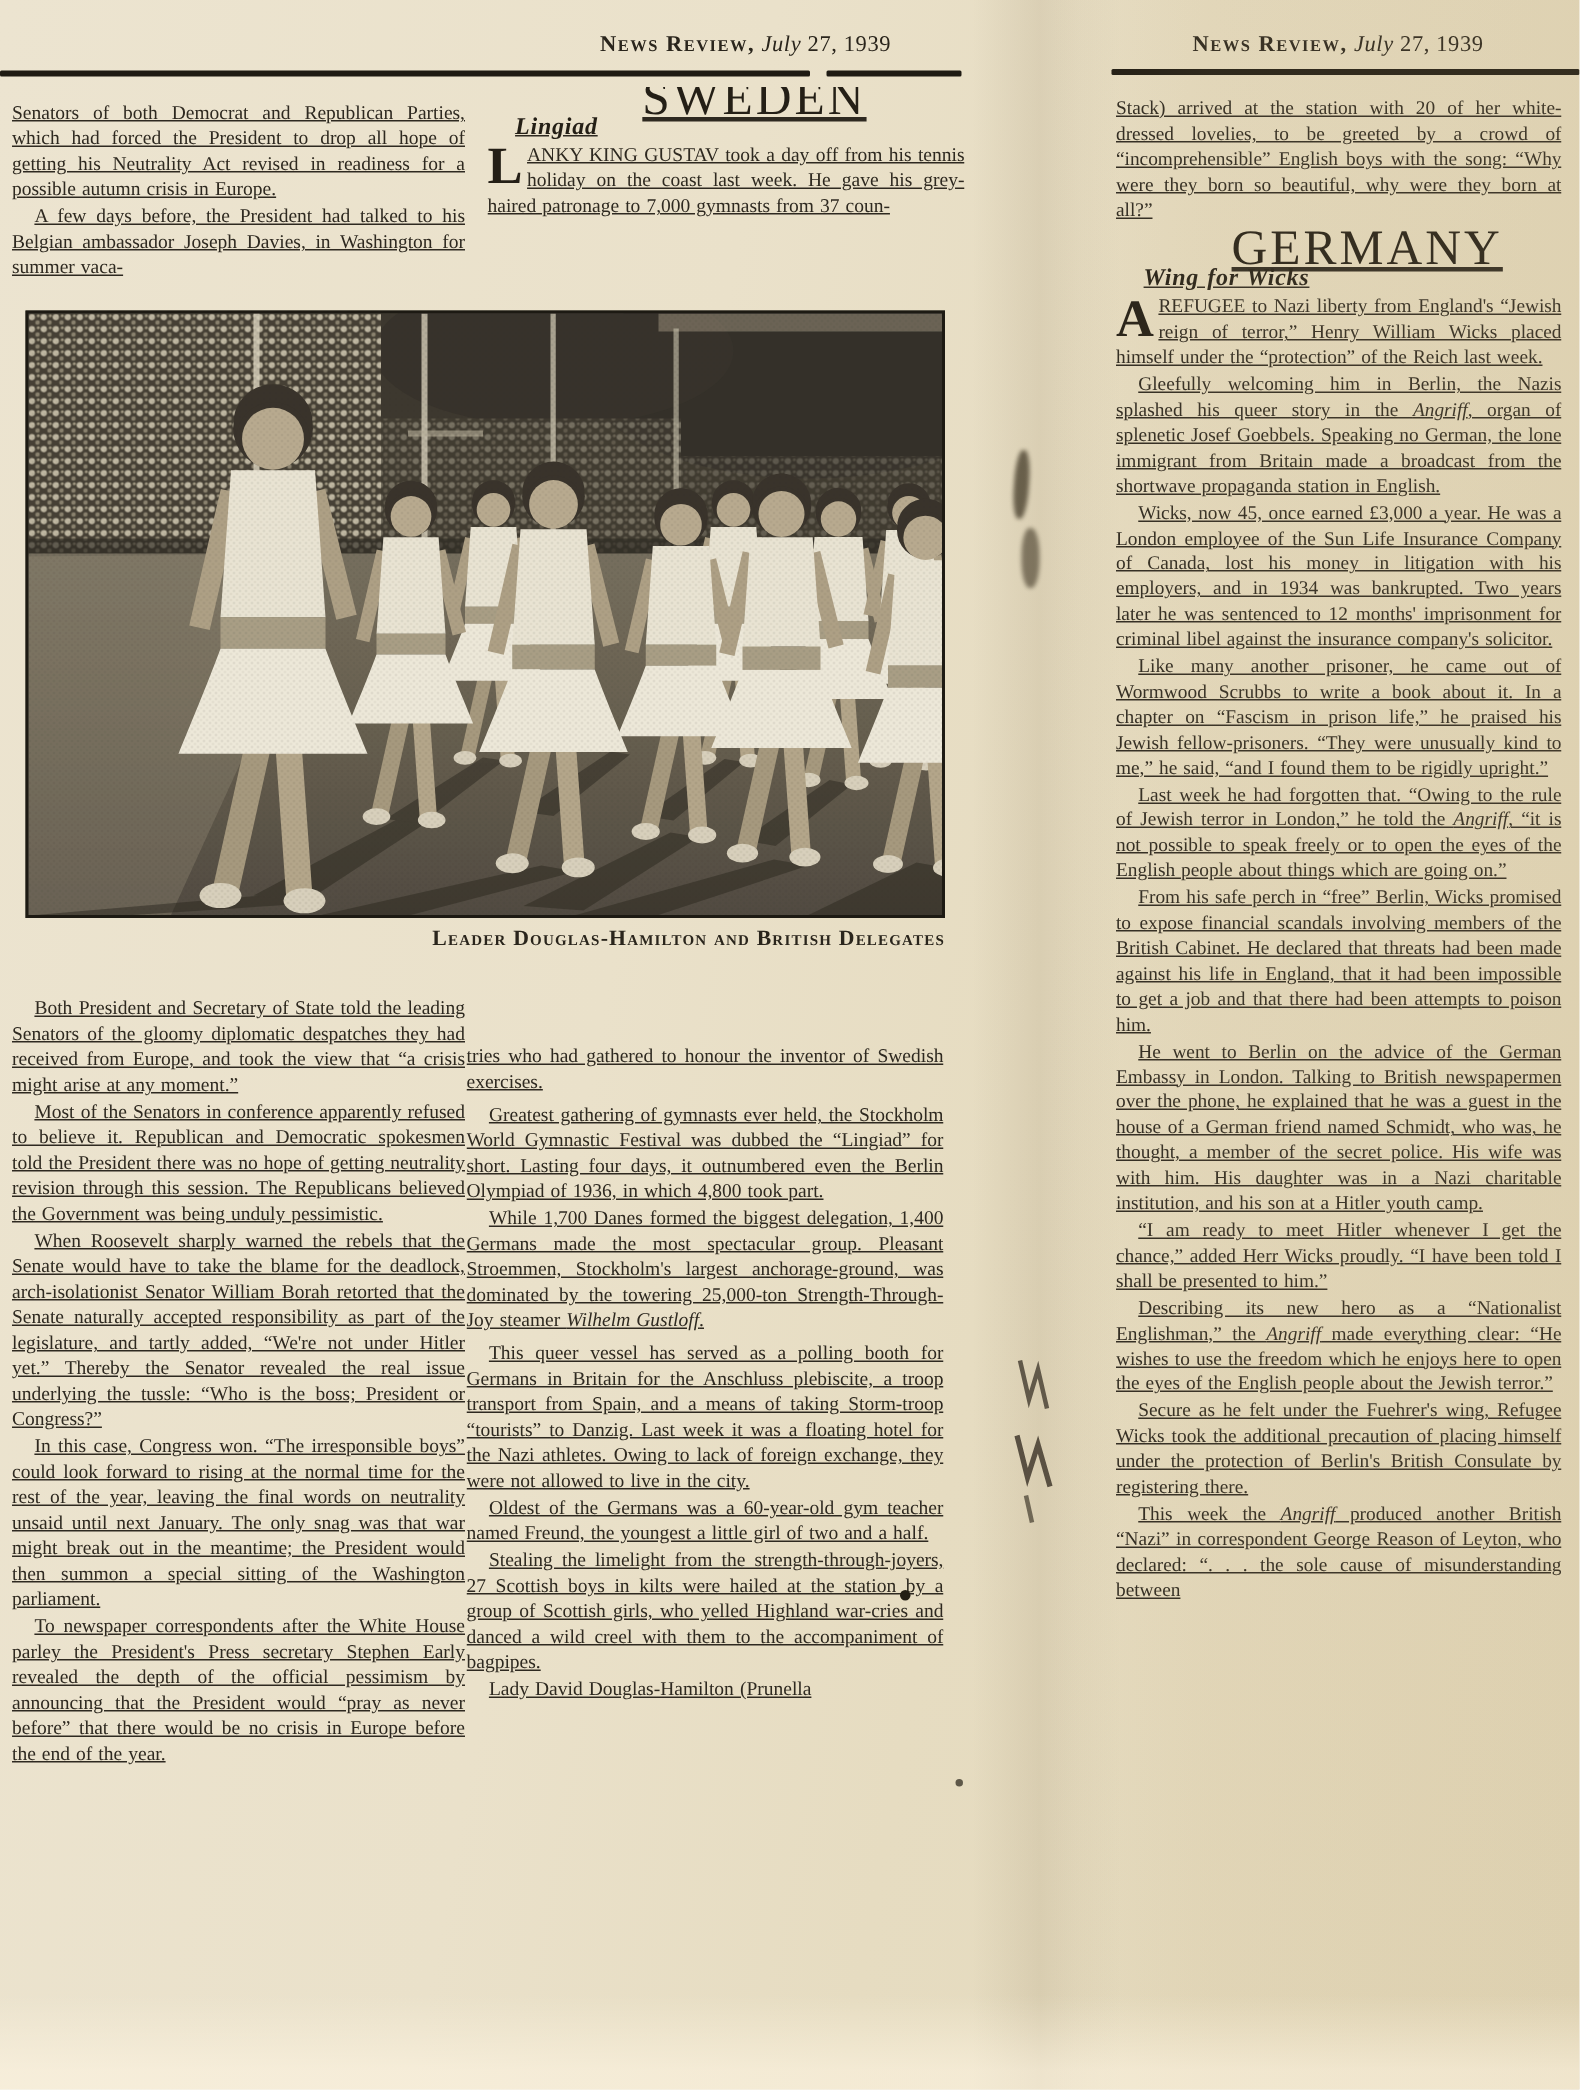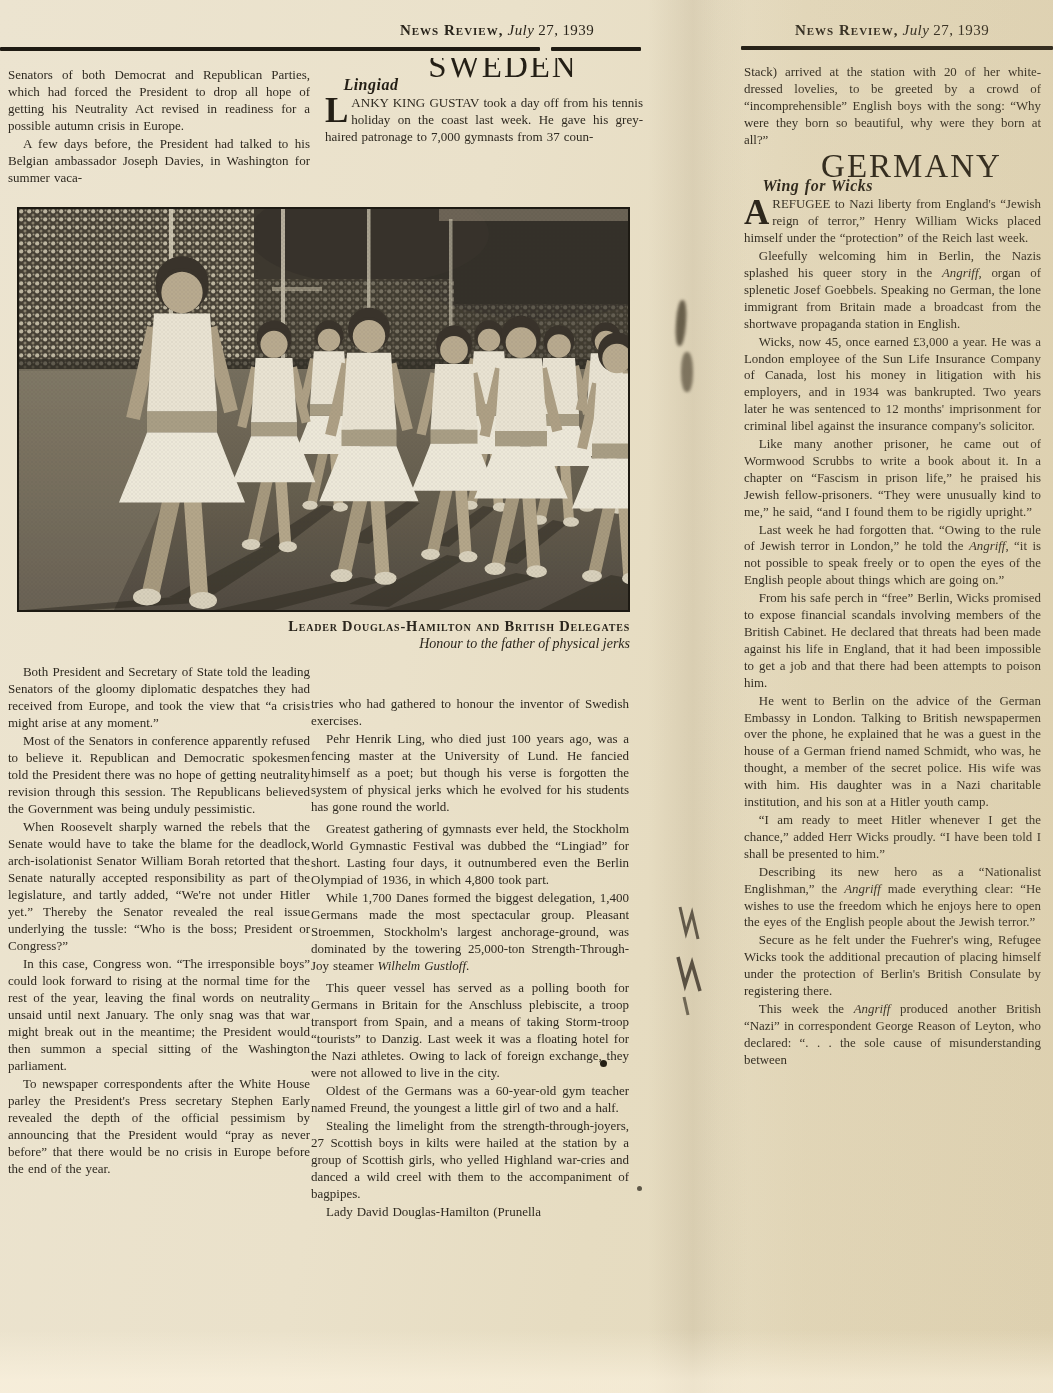--- a/index.html
+++ b/index.html
@@ -22,21 +22,21 @@
   .hdr{position:absolute;top:22px;font-size:15px;letter-spacing:.4px;color:#2a251c;white-space:nowrap;}
   .hdr .sc{font-variant:small-caps;font-weight:bold;letter-spacing:1px;}
   .hdr i{font-style:italic;}
   .hdr-left{left:332px;width:330px;text-align:center;}
   .hdr-right{left:742px;width:300px;text-align:center;}
   .rule{position:absolute;height:4px;background:#1f1b13;border-radius:1px;}
   .rule-l1{left:0;top:47px;width:540px;}
   .rule-l2{left:551px;top:47px;width:90px;}
   .rule-r{left:741px;top:46px;width:312px;}
   
-  .col{position:absolute;text-align:justify;font-size:13px;line-height:17px;overflow:hidden;}
+  .col{position:absolute;text-align:justify;font-size:13px;line-height:17px;overflow:hidden;text-decoration:underline;}
   .col p{margin:0 0 1px 0;text-indent:1.15em;word-spacing:.06em;}
   .col p.flush{text-indent:0;}
   .col p.lead{text-indent:0;}
   .col p.gap{margin-top:5px;}
   .col1-top{left:8px;top:66px;width:302px;height:140px;}
   .col2-top{left:325px;top:58px;width:318px;height:148px;}
   .col1-bot{left:8px;top:663px;width:302px;height:728px;}
   .col2-bot{left:311px;top:663px;width:318px;height:700px;margin-top:32px;}
   .colR{left:744px;top:64px;width:297px;height:1326px;font-size:12.9px;line-height:16.9px;}
   
@@ -172,34 +172,32 @@
       <use href="#gym" transform="translate(350,97) scale(2.75)"></use>
       <use href="#gym" transform="translate(502,105) scale(2.6)"></use>
       <use href="#gym" transform="translate(163,45) scale(3.5)"></use>
 
       <rect x="0" y="0" width="609" height="401" fill="url(#halftone)"></rect>
       <rect x="0" y="0" width="609" height="401" fill="#d8c49a" opacity=".08"></rect>
     </svg>
   </div>
   <div class="caption">
     <div class="cap1">Leader Douglas-Hamilton and British Delegates</div>
-    <div class="cap2">Honour to the father of physical jerks</div>
   </div>
 
   <div class="col col1-bot">
     <p>Both President and Secretary of State told the leading Senators of the gloomy diplomatic despatches they had received from Europe, and took the view that “a crisis might arise at any moment.”</p>
     <p>Most of the Senators in conference apparently refused to believe it. Republican and Democratic spokesmen told the President there was no hope of getting neutrality revision through this session. The Republicans believed the Government was being unduly pessimistic.</p>
     <p>When Roosevelt sharply warned the rebels that the Senate would have to take the blame for the deadlock, arch-isolationist Senator William Borah retorted that the Senate naturally accepted responsibility as part of the legislature, and tartly added, “We're not under Hitler yet.” Thereby the Senator revealed the real issue underlying the tussle: “Who is the boss; President or Congress?”</p>
     <p>In this case, Congress won. “The irresponsible boys” could look forward to rising at the normal time for the rest of the year, leaving the final words on neutrality unsaid until next January. The only snag was that war might break out in the meantime; the President would then summon a special sitting of the Washington parliament.</p>
     <p>To newspaper correspondents after the White House parley the President's Press secretary Stephen Early revealed the depth of the official pessimism by announcing that the President would “pray as never before” that there would be no crisis in Europe before the end of the year.</p>
   </div>
 
   <div class="col col2-bot">
     <p class="flush">tries who had gathered to honour the inventor of Swedish exercises.</p>
-    <p>Pehr Henrik Ling, who died just 100 years ago, was a fencing master at the University of Lund. He fancied himself as a poet; but though his verse is forgotten the system of physical jerks which he evolved for his students has gone round the world.</p>
     <p class="gap">Greatest gathering of gymnasts ever held, the Stockholm World Gymnastic Festival was dubbed the “Lingiad” for short. Lasting four days, it outnumbered even the Berlin Olympiad of 1936, in which 4,800 took part.</p>
     <p>While 1,700 Danes formed the biggest delegation, 1,400 Germans made the most spectacular group. Pleasant Stroemmen, Stockholm's largest anchorage-ground, was dominated by the towering 25,000-ton Strength-Through-Joy steamer <i>Wilhelm Gustloff</i>.</p>
     <p class="gap">This queer vessel has served as a polling booth for Germans in Britain for the Anschluss plebiscite, a troop transport from Spain, and a means of taking Storm-troop “tourists” to Danzig. Last week it was a floating hotel for the Nazi athletes. Owing to lack of foreign exchange, they were not allowed to live in the city.</p>
     <p>Oldest of the Germans was a 60-year-old gym teacher named Freund, the youngest a little girl of two and a half.</p>
     <p>Stealing the limelight from the strength-through-joyers, 27 Scottish boys in kilts were hailed at the station by a group of Scottish girls, who yelled Highland war-cries and danced a wild creel with them to the accompaniment of bagpipes.</p>
     <p>Lady David Douglas-Hamilton (Prunella</p>
   </div>
 
   <div class="col colR">
     <p class="flush">Stack) arrived at the station with 20 of her white-dressed lovelies, to be greeted by a crowd of “incomprehensible” English boys with the song: “Why were they born so beautiful, why were they born at all?”</p>

